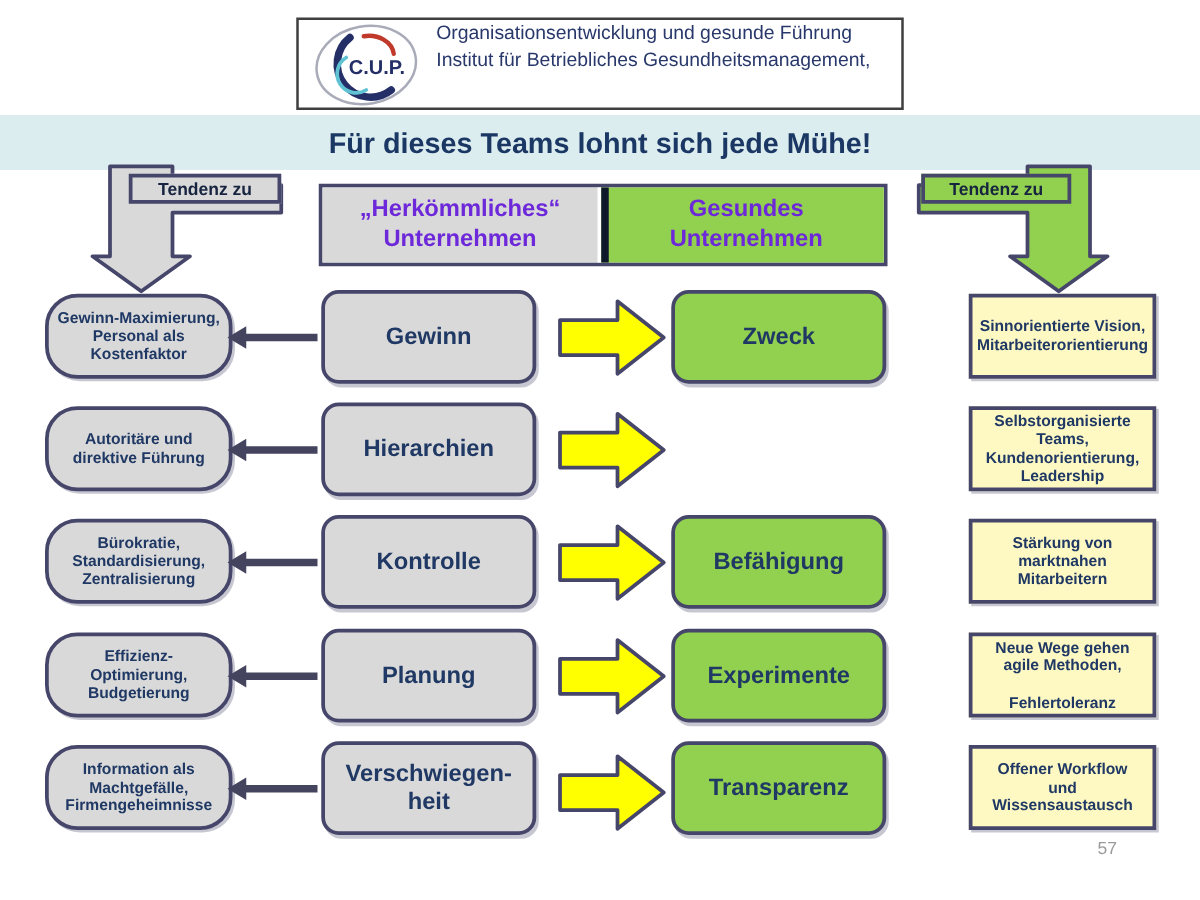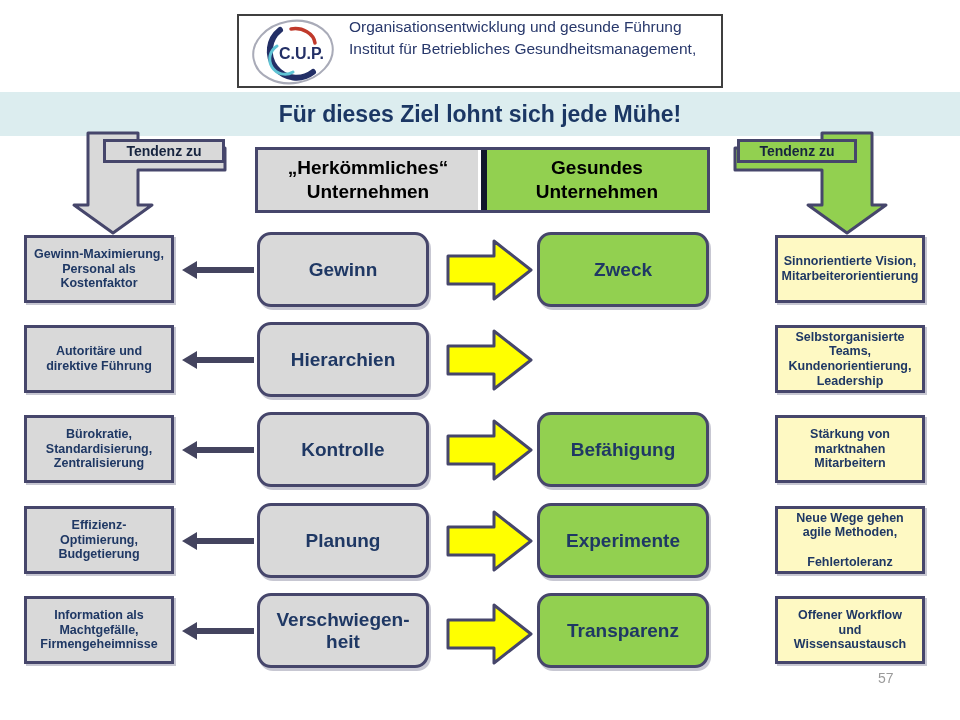--- a/index.html
+++ b/index.html
@@ -20,30 +20,30 @@
   .tendenz{position:absolute;top:139px;height:24px;box-sizing:border-box;border:3px solid #46466b;
            display:flex;align-items:center;justify-content:center;font-size:14px;font-weight:bold;
            color:#17243f;z-index:4;}
   .tendenz.left{left:103px;width:122px;background:#d9d9d9;}
   .tendenz.right{left:737px;width:120px;background:#92d050;}
 
   
   .header-row{position:absolute;left:255px;top:147px;width:455px;height:66px;box-sizing:border-box;
               border:3px solid #46466b;display:flex;z-index:2;background:#fff;}
   .header-cell{flex:1;display:flex;align-items:center;justify-content:center;text-align:center;
-               font-size:19px;font-weight:bold;color:#000000;white-space:pre-line;line-height:1.25;}
+               font-size:19px;font-weight:bold;color:#6d28d9;white-space:pre-line;line-height:1.25;}
   .header-cell.traditional{background:#d9d9d9;border-right:3px solid #ffffff;}
   .header-cell.healthy{background:#92d050;border-left:6px solid #0f172a;}
 
   
   .small-box{position:absolute;width:150px;height:68px;box-sizing:border-box;border:3px solid #46466b;
              display:flex;align-items:center;justify-content:center;text-align:center;
              font-size:12.5px;font-weight:bold;color:#1f3864;white-space:pre-line;line-height:1.18;
              box-shadow:2px 2px 0 rgba(70,70,107,.30);z-index:2;}
-  .small-box.left{left:24px;background:#d9d9d9;}
+  .small-box.left{left:36px;background:#d9d9d9;border-radius:26px;}
   .small-box.right{left:775px;background:#fef9c3;}
   .mid-box{position:absolute;width:172px;height:75px;box-sizing:border-box;border:3px solid #46466b;
            border-radius:14px;display:flex;align-items:center;justify-content:center;text-align:center;
            font-size:19px;font-weight:bold;color:#1f3864;white-space:pre-line;line-height:1.15;
            box-shadow:2px 3px 0 rgba(70,70,107,.30);z-index:2;}
   .mid-box.gray{left:257px;background:#d9d9d9;}
   .mid-box.green{left:537px;background:#92d050;}
 
   .overlay{position:absolute;left:0;top:0;z-index:3;pointer-events:none;}
   .page-number{position:absolute;left:878px;top:670px;font-size:14px;color:#9a9a9a;z-index:2;}
@@ -61,21 +61,21 @@
       <path d="M44,13 A20,16 0 0 1 68,27" fill="none" stroke="#c0392b" stroke-width="3.5" stroke-linecap="round"></path>
       <text x="32" y="43" font-size="16" font-weight="bold" fill="#232f66" font-family="Liberation Sans, sans-serif">C.U.P.</text>
     </svg>
     <div class="logo-text">
       <div>Organisationsentwicklung und gesunde Führung</div>
       <div>Institut für Betriebliches Gesundheitsmanagement,</div>
     </div>
   </div>
 
   <div class="title-band">
-    <div class="page-title">Für dieses Ziel lohnt sich jede Mühe!</div>
+    <div class="page-title">Für dieses Teams lohnt sich jede Mühe!</div>
   </div>
 
   <svg class="overlay" width="960" height="720" viewBox="0 0 960 720">
     <defs>
       <path id="yellowArrow" d="M448,-14 L494,-14 L494,-29 L531,0 L494,29 L494,14 L448,14 Z"></path>
       <path id="thinArrow" d="M254,-3 L197,-3 L197,-9 L182,0 L197,9 L197,3 L254,3 Z"></path>
     </defs>
 
     <path d="M88,133 L138,133 L138,148 L225,148 L225,170 L138,170 L138,205 L152,205 L113,233 L74,205 L88,205 Z" fill="#d9d9d9" stroke="#46466b" stroke-width="3" stroke-linejoin="round"></path>
     <path d="M872,133 L822,133 L822,148 L735,148 L735,170 L822,170 L822,205 L808,205 L847,233 L886,205 L872,205 Z" fill="#92d050" stroke="#46466b" stroke-width="3" stroke-linejoin="round"></path>

